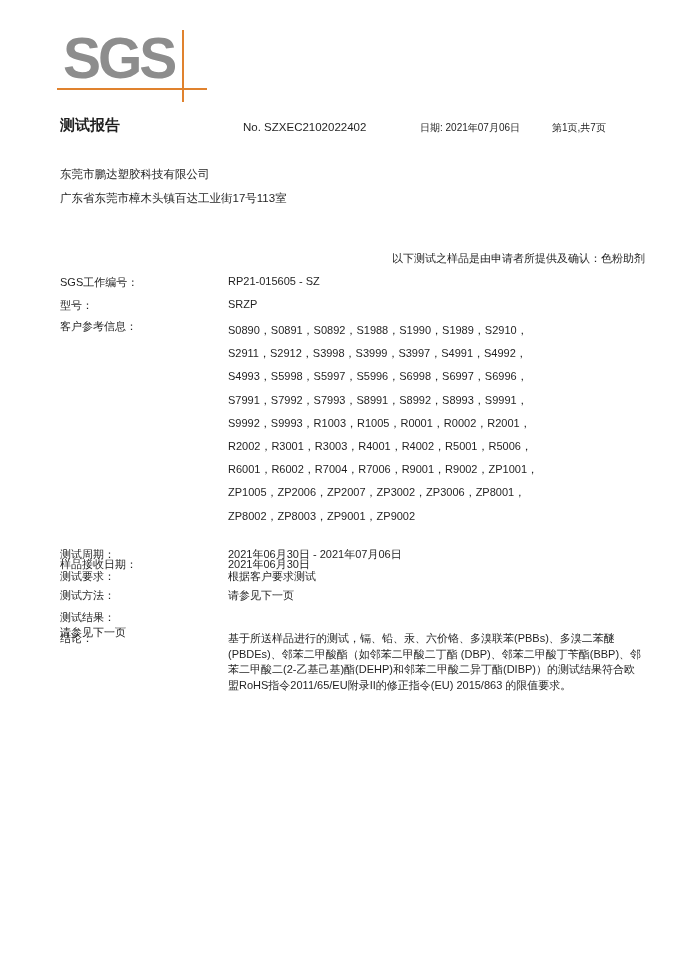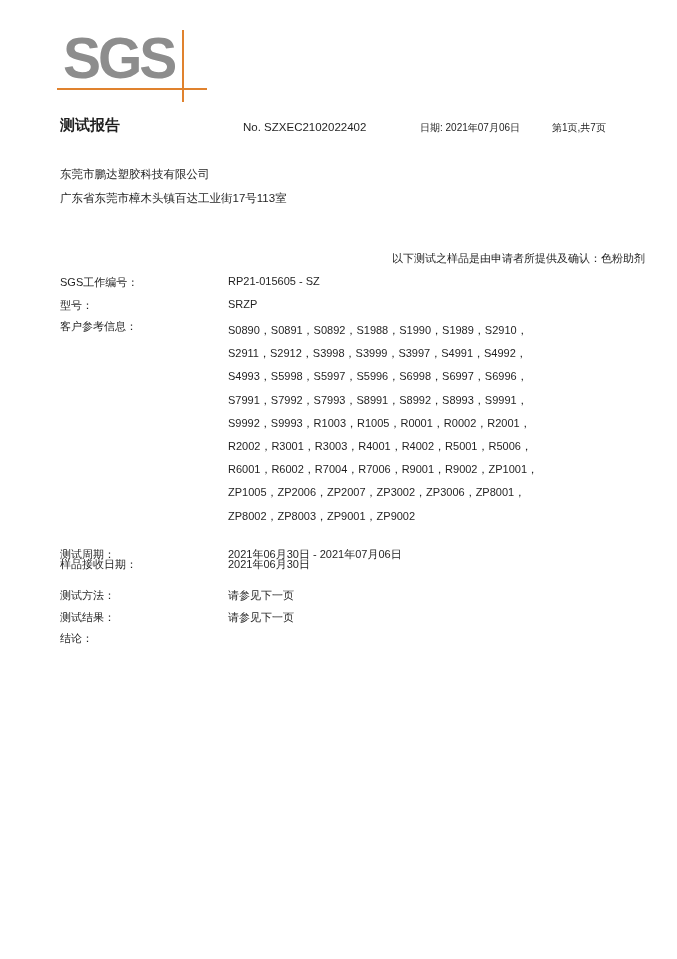--- a/index.html
+++ b/index.html
@@ -25,21 +25,21 @@
   .row .lbl { width:168px; flex:none; }
   .r-statement { top:251px;justify-content:flex-end; }
   .r-job    { top:275px; }
   .r-model  { top:298px; }
   .r-ref    { top:319px; }
   .r-ref .lines div { line-height:23.2px; }
   .r-recv   { top:525px;margin-top:32px; }
   .r-period { top:547px; }
   .r-req    { top:569px; }
   .r-method { top:588px; }
-  .r-result { top:610px; }
+  .r-result { top:610px;flex-direction:column; }
   .r-concl  { top:631px; }
   .r-concl .val { width:420px; line-height:15.5px; }
   
   .legal { position:absolute; left:183px; top:838px; width:490px; font-size:6.45px;
            line-height:7.35px; text-align:justify; color:#2f2f2f; }
   .attention { position:absolute; left:183px; top:904px; font-size:6.6px; font-weight:700;
                color:#E8600F; line-height:7.6px; }
   .addr1 { position:absolute; left:186px; top:920px; font-size:5.6px; color:#232323; white-space:pre; }
   .addr1 .big { font-size:7px; }
   .addr2 { position:absolute; left:186px; top:931px; font-size:7px; color:#232323; white-space:pre; }
@@ -101,33 +101,38 @@
   <div class="row r-recv">
     <span class="lbl">样品接收日期：</span>
     <span class="val">2021年06月30日</span>
   </div>
 
   <div class="row r-period">
     <span class="lbl">测试周期：</span>
     <span class="val">2021年06月30日 - 2021年07月06日</span>
   </div>
 
+  <div class="row r-req">
+    <span class="lbl">测试要求：</span>
+    <span class="val">根据客户要求测试</span>
+  </div>
 
   <div class="row r-method">
     <span class="lbl">测试方法：</span>
     <span class="val">请参见下一页</span>
   </div>
 
   <div class="row r-result">
     <span class="lbl">测试结果：</span>
     <span class="val">请参见下一页</span>
   </div>
 
   <div class="row r-concl">
     <span class="lbl">结论：</span>
+    <span class="val">基于所送样品进行的测试，镉、铅、汞、六价铬、多溴联苯(PBBs)、多溴二苯醚(PBDEs)、邻苯二甲酸酯（如邻苯二甲酸二丁酯 (DBP)、邻苯二甲酸丁苄酯(BBP)、邻苯二甲酸二(2-乙基己基)酯(DEHP)和邻苯二甲酸二异丁酯(DIBP)）的测试结果符合欧盟RoHS指令2011/65/EU附录II的修正指令(EU) 2015/863 的限值要求。</span>
   </div>
 
   <div class="legal">Unless otherwise agreed in writing, this document is issued by the Company subject to its General Conditions of Service printed overleaf, available on request or accessible at http://www.sgs.com/en/Terms-and-Conditions.aspx and, for electronic format documents, subject to Terms and Conditions for Electronic Documents at http://www.sgs.com/en/Terms-and-Conditions/Terms-e-Document.aspx. Attention is drawn to the limitation of liability, indemnification and jurisdiction issues defined therein. Any holder of this document is advised that information contained hereon reflects the Company's findings at the time of its intervention only and within the limits of Client's instructions, if any. The Company's sole responsibility is to its Client and this document does not exonerate parties to a transaction from exercising all their rights and obligations under the transaction documents. This document cannot be reproduced except in full, without prior written approval of the Company. Any unauthorized alteration, forgery or falsification of the content or appearance of this document is unlawful and offenders may be prosecuted to the fullest extent of the law. Unless otherwise stated the results shown in this test report refer only to the sample(s) tested.</div>
 
   <div class="attention">
     <div>Attention: To check the authenticity of testing /inspection report &amp; certificate, please contact us at telephone: (86-755)8307 1443,</div>
     <div>or email: CN.Doccheck@sgs.com</div>
   </div>
 
   <div class="addr1">

